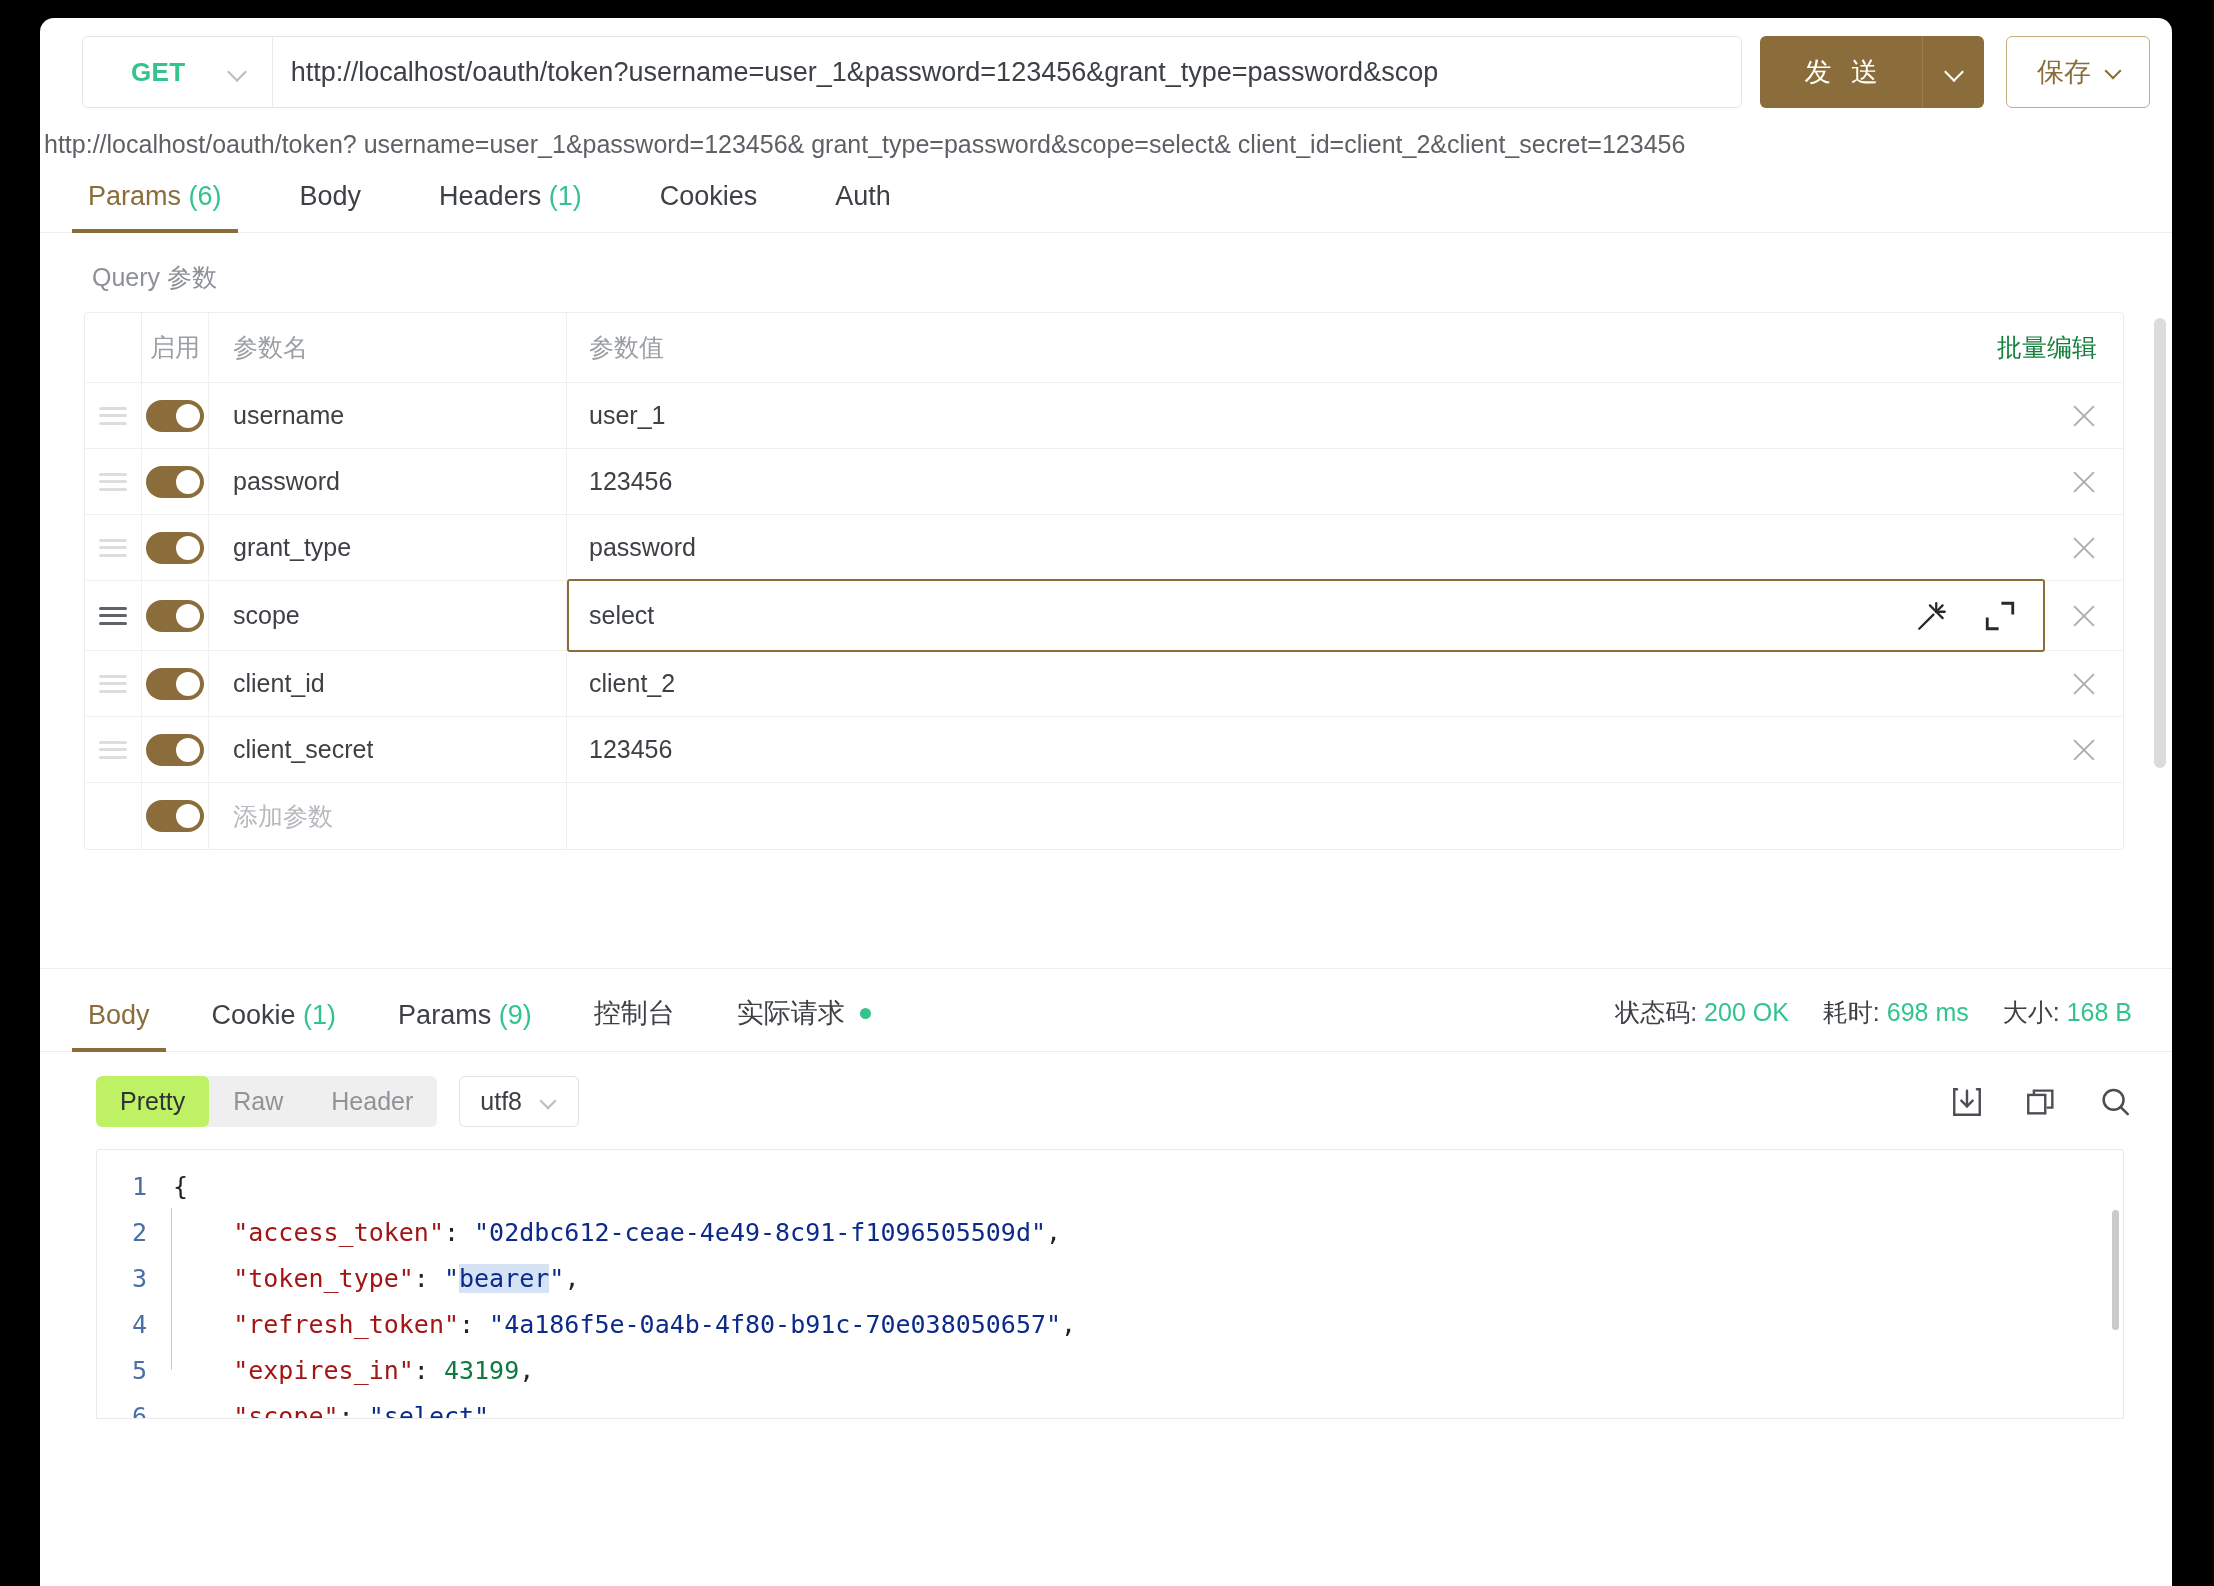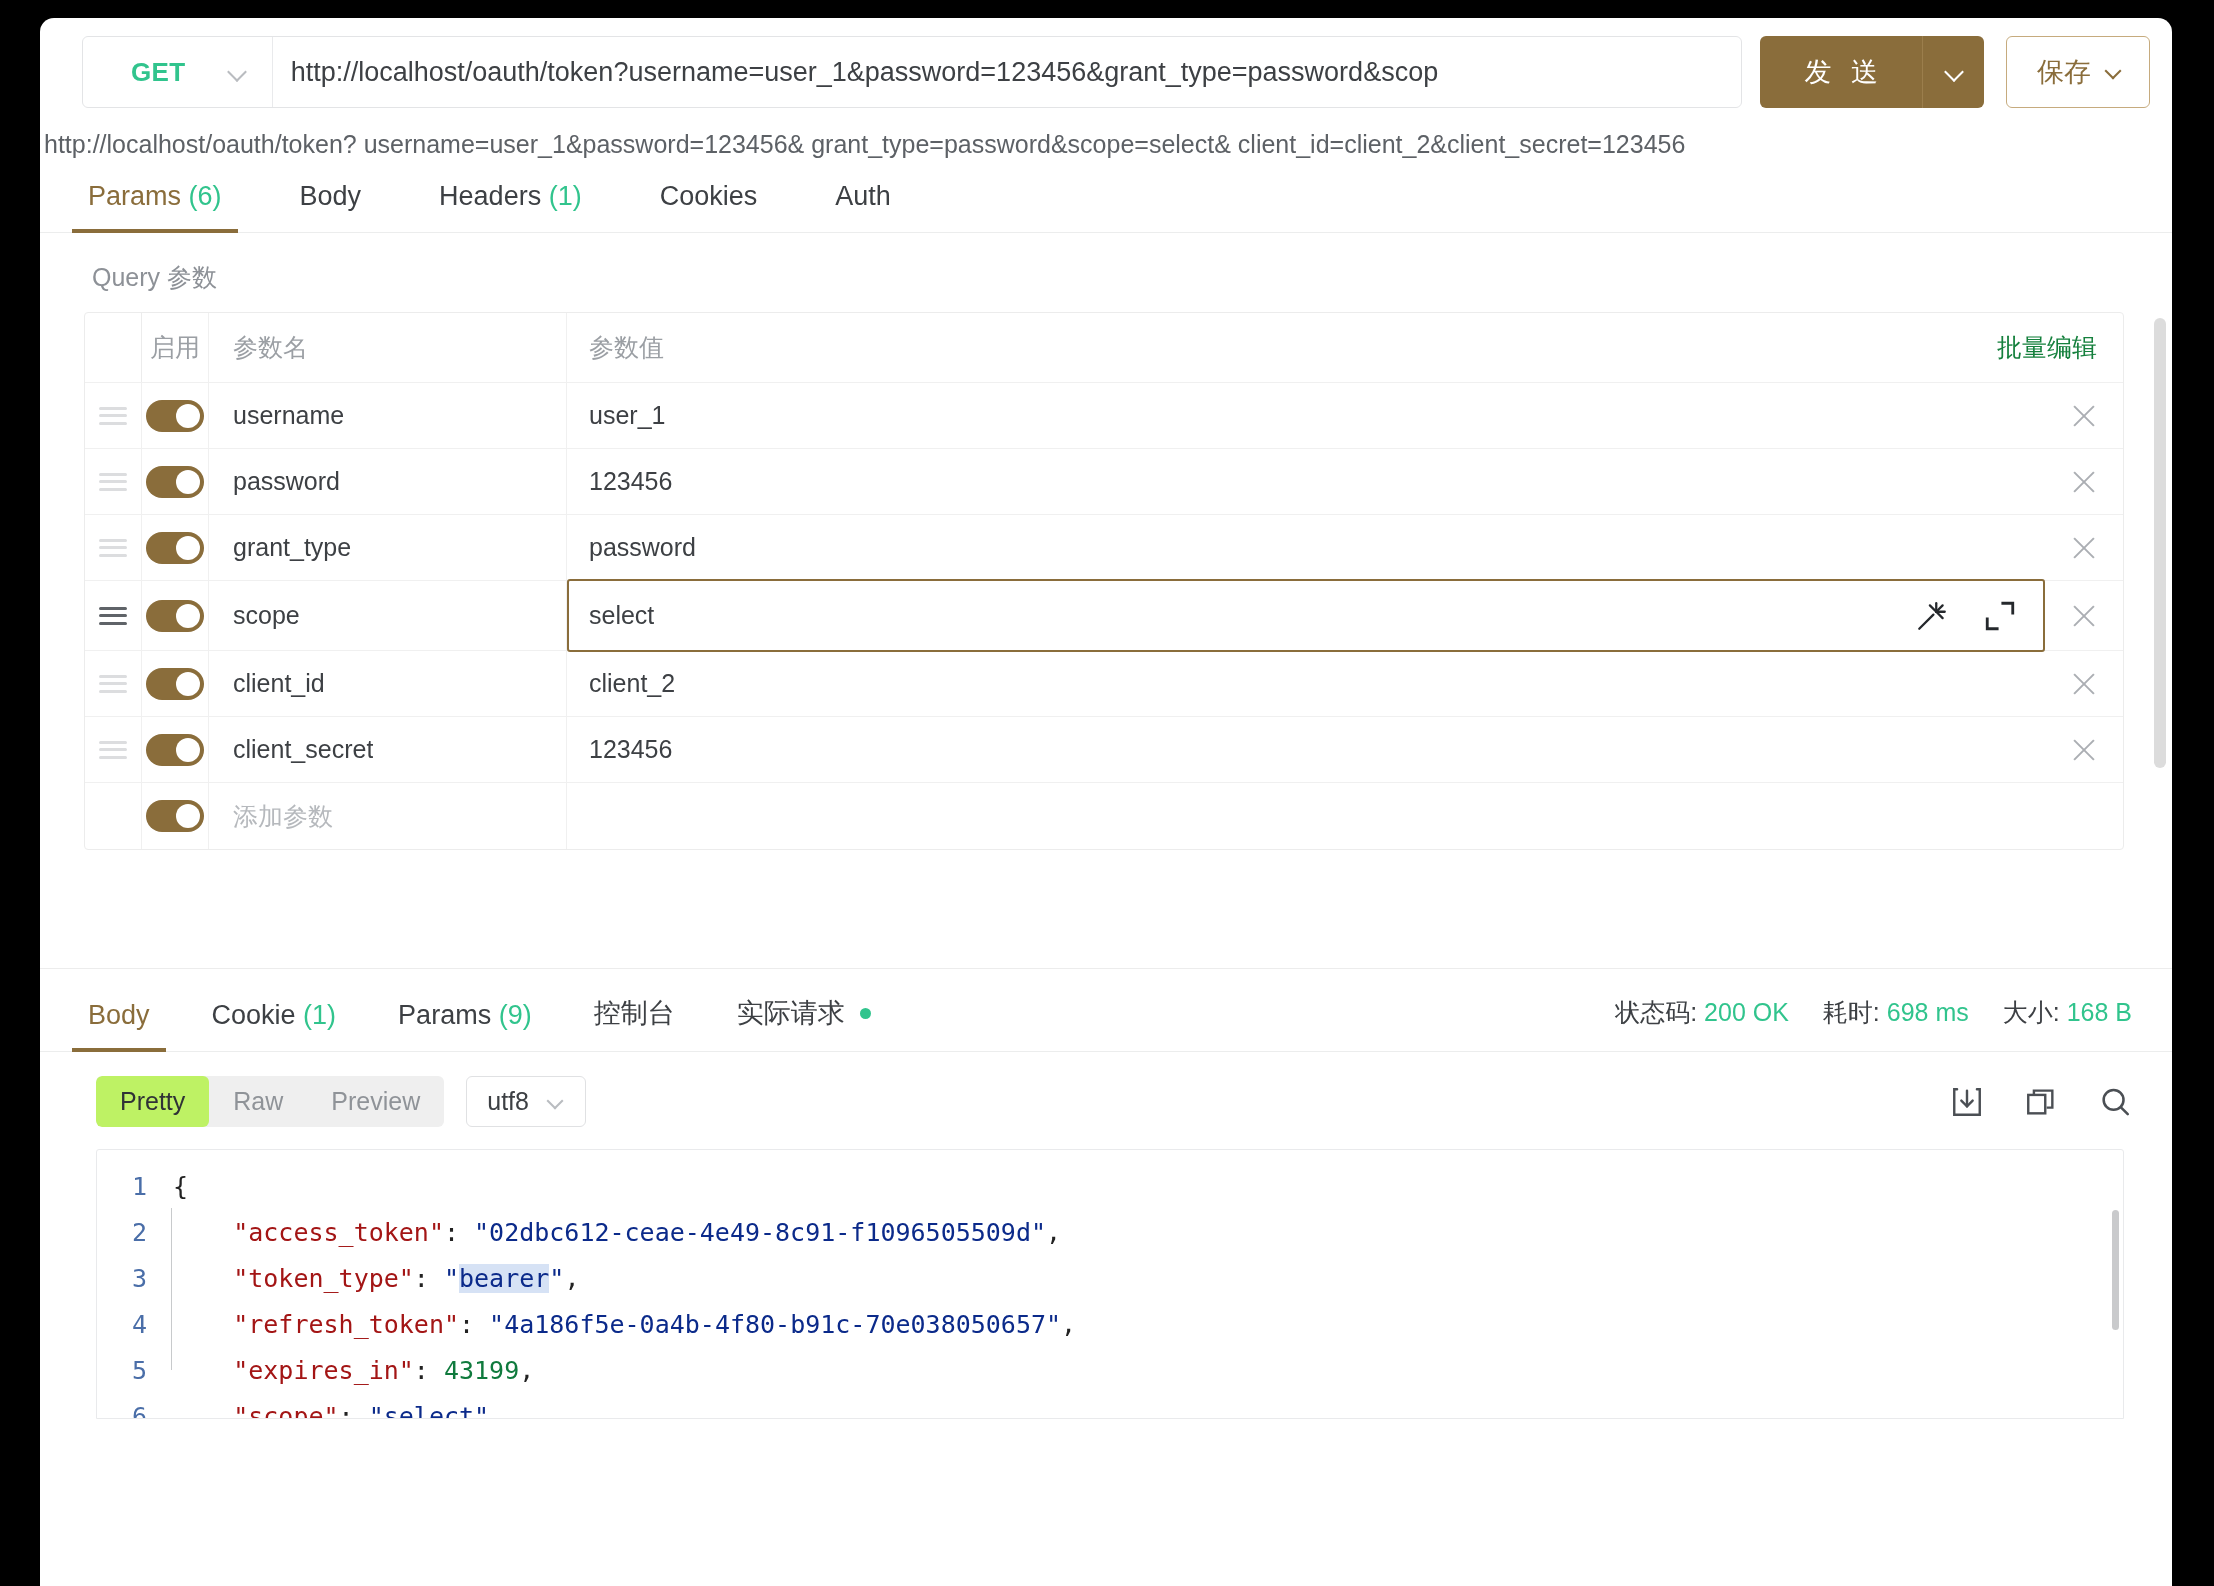--- a/index.html
+++ b/index.html
@@ -536,21 +536,21 @@
           <span>大小:</span>
           <span class="v">168 B</span>
         </span>
       </div>
     </div>
 
     <div class="resp-toolbar">
       <div class="seg">
         <div class="on">Pretty</div>
         <div>Raw</div>
-        <div>Preview</div>
+        <div>Header</div>
       </div>
       <div class="enc">
         <span>utf8</span>
         <span class="caret"></span>
       </div>
       <div class="tb-icons">
         <svg class="tbi" viewBox="0 0 24 24">
           <g stroke="#4b4f54" stroke-width="1.7" fill="none" stroke-linecap="round">
             <polyline points="5,3 3,3 3,21 21,21 21,3 19,3"></polyline>
             <line x1="12" y1="4" x2="12" y2="15"></line>

